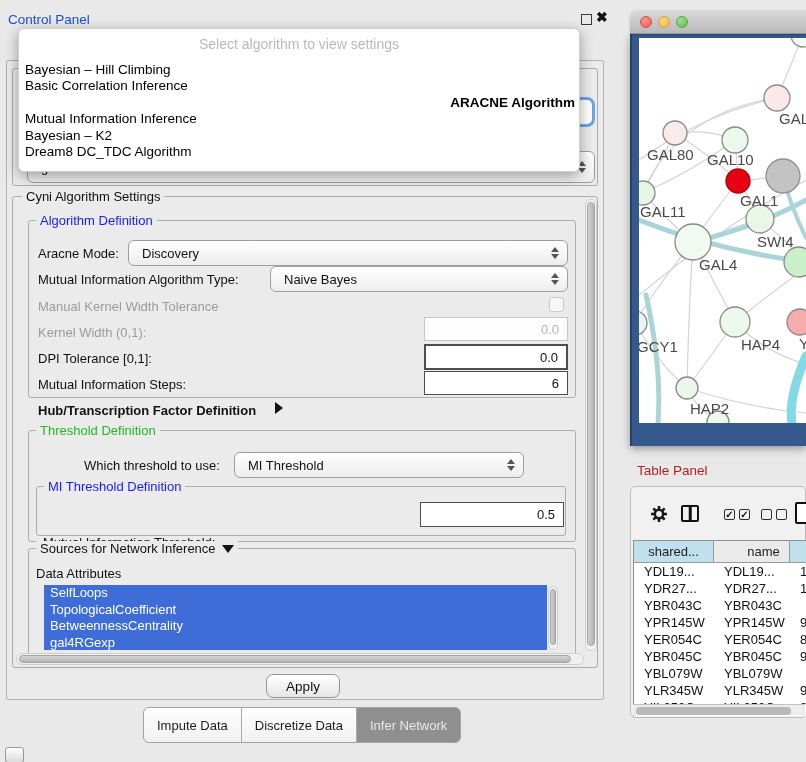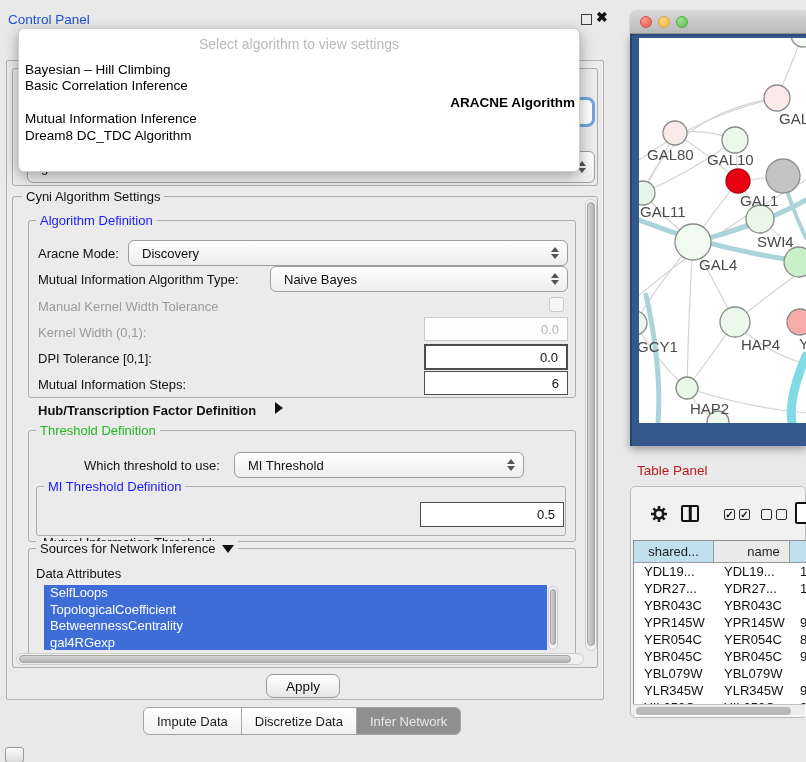--- a/index.html
+++ b/index.html
@@ -7,21 +7,21 @@
   body { font-family:"Liberation Sans", sans-serif; background:#e9e9e9; position:relative; overflow:hidden; }
   #page { position:absolute; left:0; top:0; width:806px; height:762px; overflow:hidden; }
   .abs { position:absolute; }
 
   
   .cp-titlebar { left:0; top:8; width:610px; height:24px; }
   .cp-title { left:8px; top:12px; font-size:13.5px; color:#1d4ed8; }
   .float-icon { left:581px; top:14px; width:11px; height:11px; border:1.5px solid #3a3a3a; background:transparent; }
   .close-icon { left:596px; top:9px; font-size:14px; font-weight:bold; color:#111; }
 
-  .tabbar { display:flex; border:1px solid #a3a3a3; border-radius:6px; overflow:hidden; background:#c4b5fd; height:28px; }
+  .tabbar { display:flex; border:1px solid #a3a3a3; border-radius:6px; overflow:hidden; background:#c4b5fd; height:36px; }
   .tabbar .tab { display:flex; align-items:center; gap:5px; padding:0 13px; font-size:13px; color:#1c1c1c;
      background:linear-gradient(#ffffff,#f1f1f1); border-right:1px solid #a8a8a8; cursor:default; white-space:nowrap; }
   .tabbar .tab:last-child { border-right:none; }
   .tabbar .tab.selected { background:#8f8f8f; color:#e9e9e9; }
   #top-tabs { left:84px; top:35px; }
   #bottom-tabs { left:143px; top:707px; }
 
   .cp-content { left:6px; top:60px; width:598px; height:640px; border:1px solid #b2b2b2; background:#ebebeb; border-radius:2px; }
 
   .groupbox { position:absolute; border:1px solid #adadad; border-radius:3px; }
@@ -140,20 +140,21 @@
     </div>
   </div>
 
   <div class="abs" id="algo-popup">
     <div id="algo-placeholder">Select algorithm to view settings</div>
     <div id="algo-list">
         <div class="item">Bayesian – Hill Climbing</div>
         <div class="item">Basic Correlation Inference</div>
         <div class="item bold">ARACNE Algorithm</div>
         <div class="item">Mutual Information Inference</div>
+        <div class="item">Bayesian – K2</div>
         <div class="item">Dream8 DC_TDC Algorithm</div>
       </div>
   </div>
 
   <div class="groupbox" style="left:12px; top:196px; width:586px; height:472px;"></div>
   <div class="grouptitle" style="left:22px; top:189px;">Cyni Algorithm Settings</div>
 
   <div class="groupbox" style="left:28px; top:220px; width:548px; height:178px;"></div>
   <div class="grouptitle gt-blue" style="left:36px; top:213px;">Algorithm Definition</div>
 

